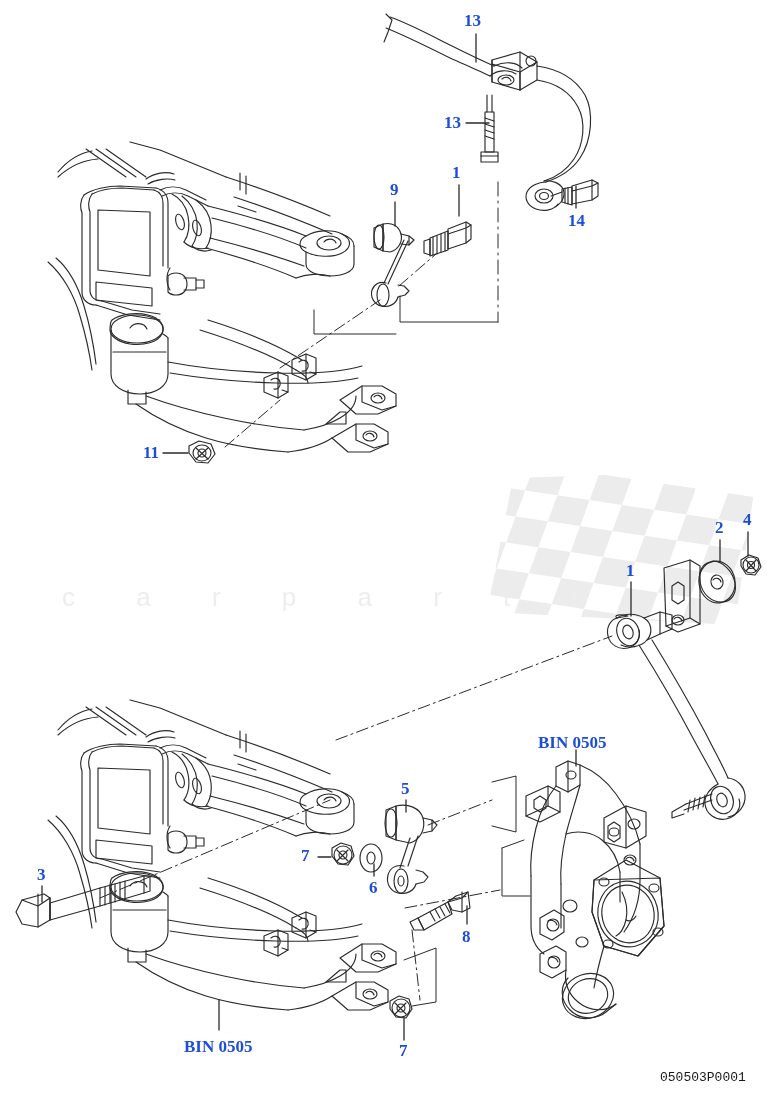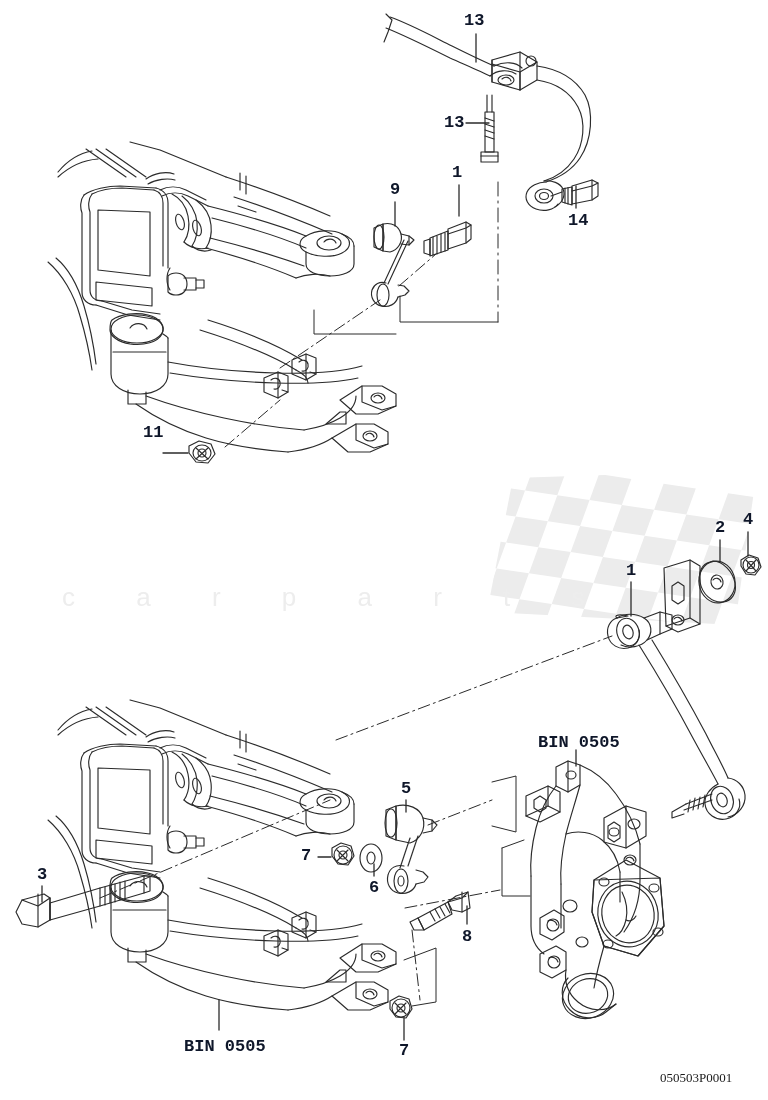--- a/index.html
+++ b/index.html
@@ -1,22 +1,22 @@
 <!DOCTYPE html>
 <html><head>
 <meta charset="utf-8">
 <style>
   html,body{margin:0;padding:0;background:#ffffff;}
   body{font-family:"Liberation Sans",sans-serif;}
   #page{position:relative;width:768px;height:1100px;background:#ffffff;overflow:hidden;}
   #art{position:absolute;left:0;top:0;width:768px;height:1100px;}
-  .lbl{position:absolute;font-family:Liberation Mono, monospace;font-weight:bold;color:#0f172a;line-height:1;white-space:nowrap;}
+  .lbl{position:absolute;font-family:Liberation Serif, serif;font-weight:bold;color:#1d4ed8;line-height:1;white-space:nowrap;}
   .num{font-size:17px;}
   .bin{font-size:17px;}
-  .refcode{position:absolute;font-family:Liberation Serif, serif;font-size:13px;color:#1a1a1a;white-space:nowrap;text-align:center;}
+  .refcode{position:absolute;font-family:Liberation Mono, monospace;font-size:13px;color:#1a1a1a;white-space:nowrap;text-align:center;}
   #wm{position:absolute;left:0;top:0;width:768px;height:1100px;pointer-events:none;}
   .wm-main{position:absolute;font-family:"Liberation Sans",sans-serif;font-weight:bold;font-size:92px;color:#fbdde1;letter-spacing:-1px;white-space:nowrap;}
   .wm-sub{position:absolute;font-family:"Liberation Sans",sans-serif;font-size:26px;color:#ededed;letter-spacing:27px;white-space:nowrap;}
 </style>
 </head>
 <body>
 
 <div id="page">
 
   <svg id="wm" viewBox="0 0 768 1100">
@@ -521,21 +521,21 @@
       </g>
 
     </g>
   </svg>
 
   <div class="lbl num" style="left:464px;top:12px;">13</div>
   <div class="lbl num" style="left:444px;top:114px;">13</div>
   <div class="lbl num" style="left:568px;top:212px;">14</div>
   <div class="lbl num" style="left:452px;top:164px;">1</div>
   <div class="lbl num" style="left:390px;top:181px;">9</div>
-  <div class="lbl num" style="left:143px;top:424px;">11</div>
+  <div class="lbl num" style="left:143px;top:444px;">11</div>
   <div class="lbl num" style="left:715px;top:519px;">2</div>
   <div class="lbl num" style="left:743px;top:511px;">4</div>
   <div class="lbl num" style="left:626px;top:562px;">1</div>
   <div class="lbl num" style="left:37px;top:866px;">3</div>
   <div class="lbl num" style="left:401px;top:780px;">5</div>
   <div class="lbl num" style="left:301px;top:847px;">7</div>
   <div class="lbl num" style="left:369px;top:879px;">6</div>
   <div class="lbl num" style="left:462px;top:928px;">8</div>
   <div class="lbl num" style="left:399px;top:1042px;">7</div>
 

